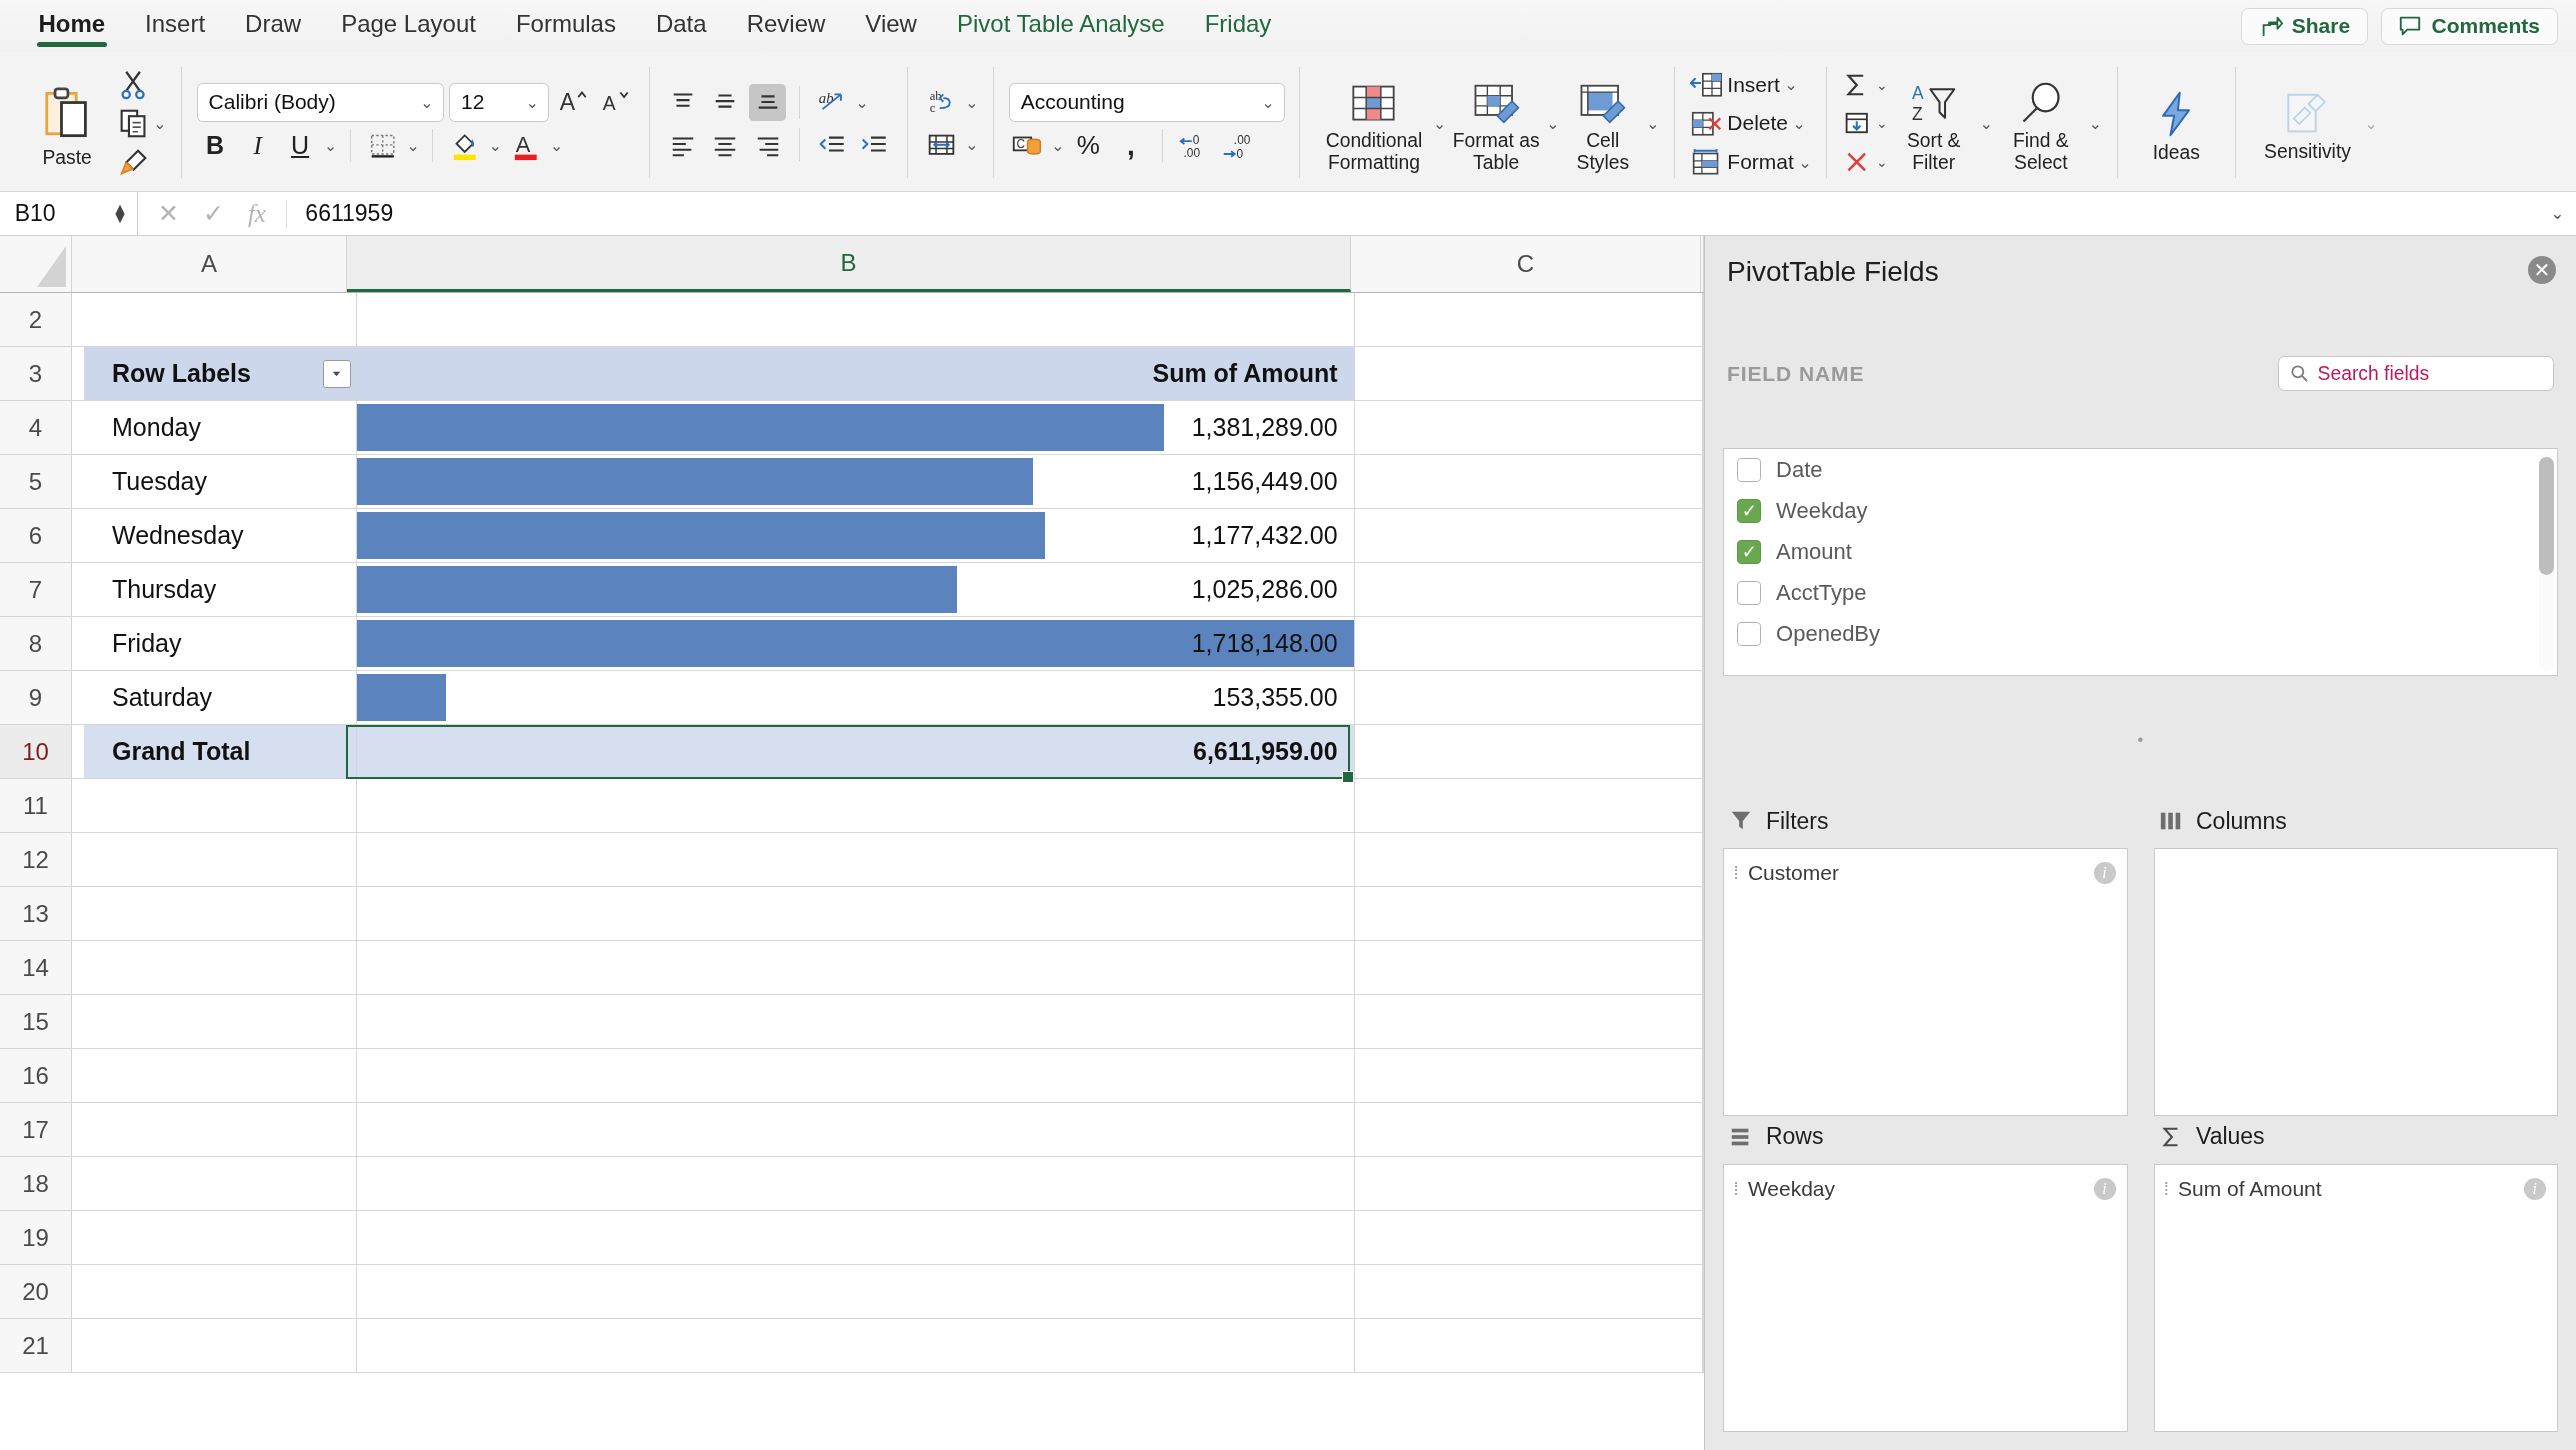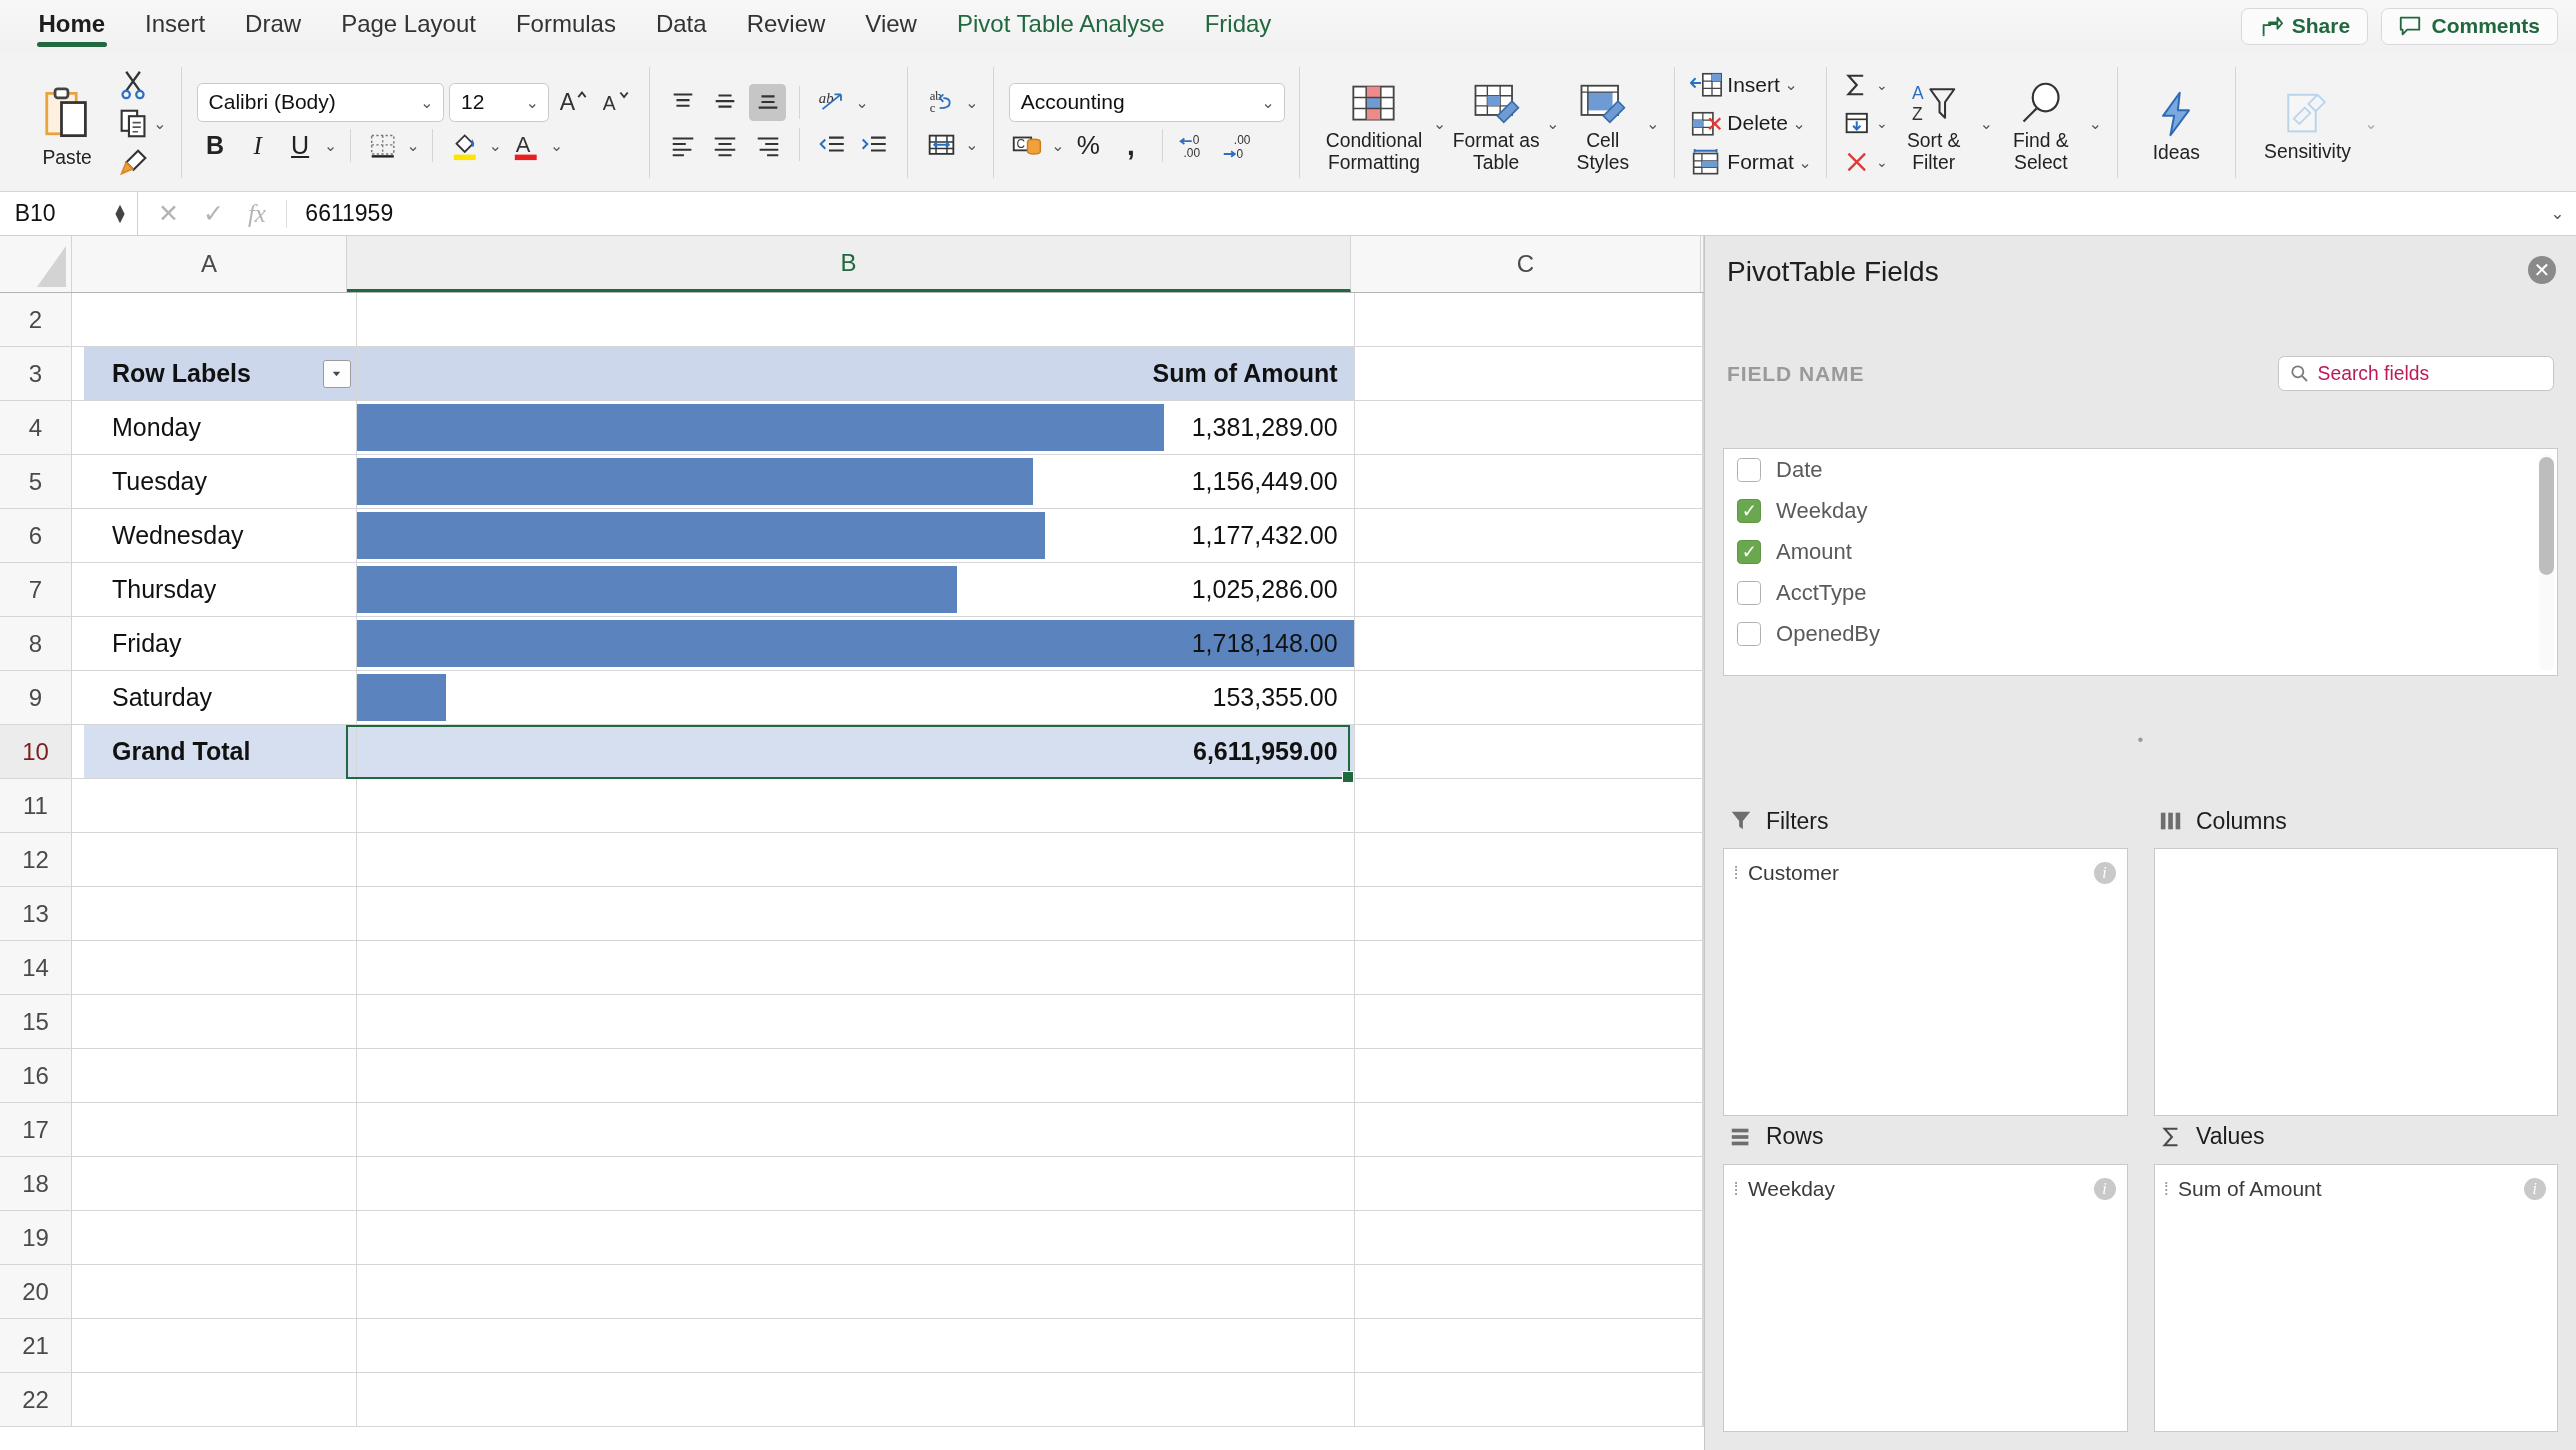--- a/index.html
+++ b/index.html
@@ -890,31 +890,20 @@
           <div class="rh">21</div>
           <div class="cell a" style="width: 275px;">
             <span></span>
           </div>
           <div class="cell b" style="width: 1004px;">
             <span class="cellval"></span>
           </div>
           <div class="cell" style="width: 350px;"></div>
           <div class="cell" style="flex: 1 1 0%;"></div>
         </div>
-        <div class="grow">
-          <div class="rh">22</div>
-          <div class="cell a" style="width: 275px;">
-            <span></span>
-          </div>
-          <div class="cell b" style="width: 1004px;">
-            <span class="cellval"></span>
-          </div>
-          <div class="cell" style="width: 350px;"></div>
-          <div class="cell" style="flex: 1 1 0%;"></div>
-        </div>
       </div>
     <div class="selbox" style="left:346px; top:calc(57px + 8*54px); width:1004px; height:54px;"></div>
   </div>
 
   <div class="pivot">
     <div class="pv-title">PivotTable Fields</div>
     <div class="pv-close">✕</div>
 
     <div class="pv-sub">
       <div class="pv-fieldname">FIELD NAME</div>

